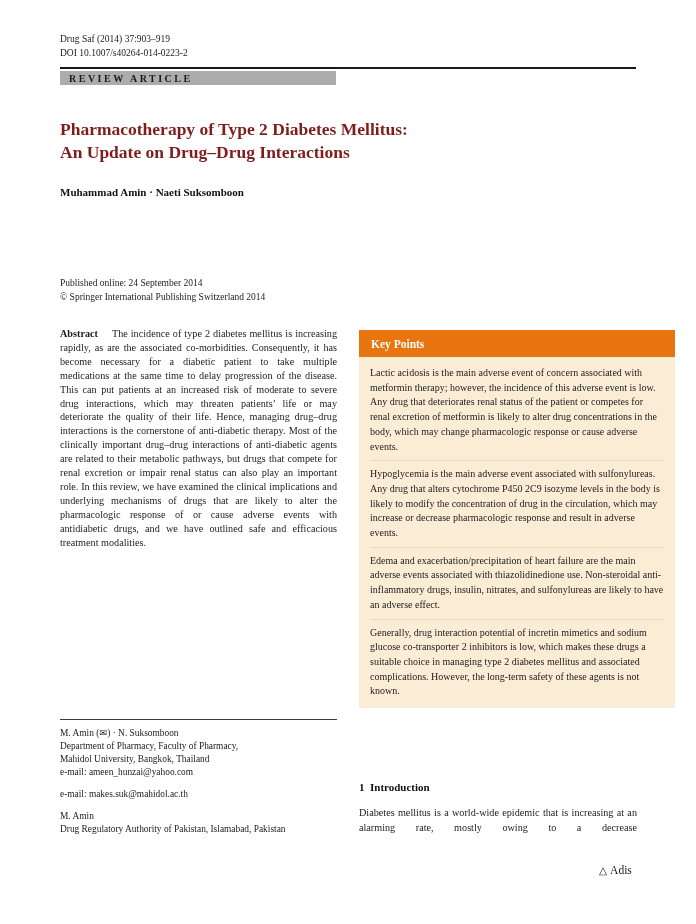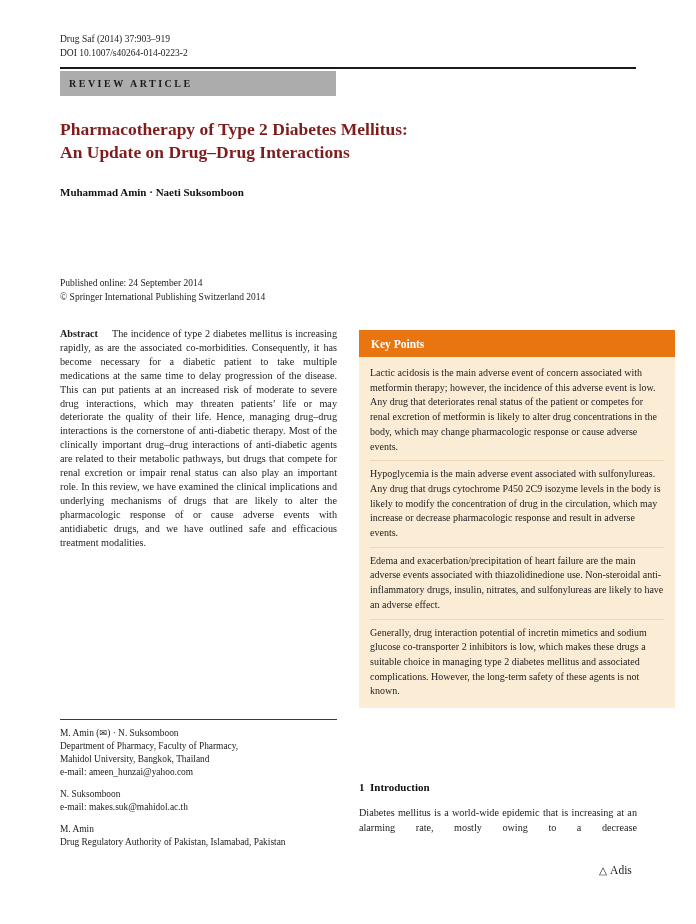--- a/index.html
+++ b/index.html
@@ -17,21 +17,21 @@
   .masthead {
     position: absolute; left: 60px; top: 32px;
     font-size: 9.5px; line-height: 14px; color: #222;
   }
   .rule-thick {
     position: absolute; left: 60px; top: 67px;
     width: 576px; height: 2px; background: #1a1a1a;
   }
   .article-type {
     position: absolute; left: 60px; top: 71px;
-    width: 276px; height: 25px;
+    width: 276px; height: 14px;
     background: #acacac;
     font-size: 10px; font-weight: bold; letter-spacing: 2.5px;
     color: #1a1a1a;
     display: flex; align-items: center;
     padding-left: 9px;
   }
   .title {
     position: absolute; left: 60px; top: 118px;
     width: 560px;
     font-size: 17.5px; font-weight: bold; line-height: 23px;
@@ -127,35 +127,34 @@
     <div>Published online: 24 September 2014</div>
     <div>© Springer International Publishing Switzerland 2014</div>
   </div>
 
   <p class="abstract"><b class="abs-label">Abstract</b><span>The incidence of type 2 diabetes mellitus is increasing rapidly, as are the associated co-morbidities. Consequently, it has become necessary for a diabetic patient to take multiple medications at the same time to delay progression of the disease. This can put patients at an increased risk of moderate to severe drug interactions, which may threaten patients’ life or may deteriorate the quality of their life. Hence, managing drug–drug interactions is the cornerstone of anti-diabetic therapy. Most of the clinically important drug–drug interactions of anti-diabetic agents are related to their metabolic pathways, but drugs that compete for renal excretion or impair renal status can also play an important role. In this review, we have examined the clinical implications and underlying mechanisms of drugs that are likely to alter the pharmacologic response of or cause adverse events with antidiabetic drugs, and we have outlined safe and efficacious treatment modalities.</span></p>
 
   <section class="keypoints">
     <div class="kp-header">Key Points</div>
     <div class="kp-body">
       <p class="kp">Lactic acidosis is the main adverse event of concern associated with metformin therapy; however, the incidence of this adverse event is low. Any drug that deteriorates renal status of the patient or competes for renal excretion of metformin is likely to alter drug concentrations in the body, which may change pharmacologic response or cause adverse events.</p>
-      <p class="kp">Hypoglycemia is the main adverse event associated with sulfonylureas. Any drug that drugs cytochrome P450 2C9 isozyme levels in the body is likely to modify the concentration of drug in the circulation, which may increase or decrease pharmacologic response and result in adverse events.</p>
+      <p class="kp">Hypoglycemia is the main adverse event associated with sulfonylureas. Any drug that alters cytochrome P450 2C9 isozyme levels in the body is likely to modify the concentration of drug in the circulation, which may increase or decrease pharmacologic response and result in adverse events.</p>
       <p class="kp">Edema and exacerbation/precipitation of heart failure are the main adverse events associated with thiazolidinedione use. Non-steroidal anti-inflammatory drugs, insulin, nitrates, and sulfonylureas are likely to have an adverse effect.</p>
       <p class="kp">Generally, drug interaction potential of incretin mimetics and sodium glucose co-transporter 2 inhibitors is low, which makes these drugs a suitable choice in managing type 2 diabetes mellitus and associated complications. However, the long-term safety of these agents is not known.</p>
     </div>
   </section>
 
   <aside class="footnotes">
     <div class="fn-block">
       <div>M. Amin (✉) · N. Suksomboon</div>
       <div>Department of Pharmacy, Faculty of Pharmacy,</div>
       <div>Mahidol University, Bangkok, Thailand</div>
       <div>e-mail: ameen_hunzai@yahoo.com</div>
     </div>
     <div class="fn-block">
-      <div>N. Suksomboon</div>
       <div>e-mail: makes.suk@mahidol.ac.th</div>
     </div>
     <div class="fn-block">
       <div>M. Amin</div>
       <div>Drug Regulatory Authority of Pakistan, Islamabad, Pakistan</div>
     </div>
   </aside>
 
   <section class="intro">
     <h2>1&nbsp;&nbsp;Introduction</h2>

